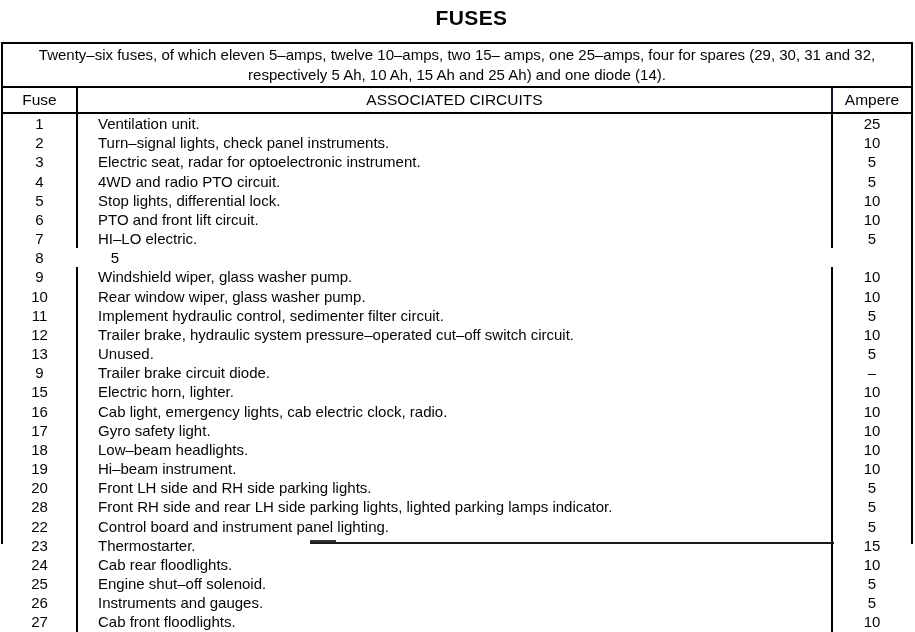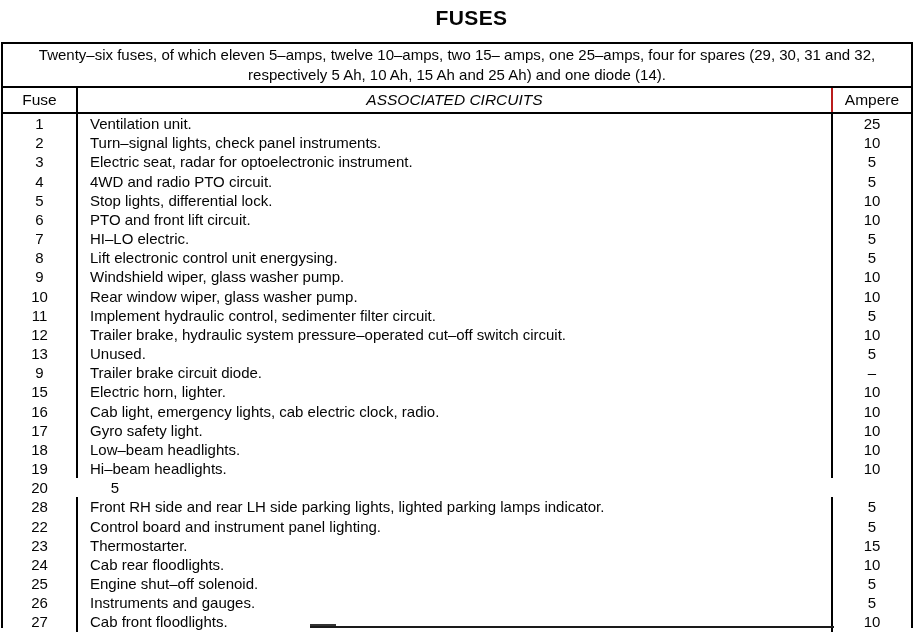--- a/index.html
+++ b/index.html
@@ -9,45 +9,45 @@
     color:#050505;
     font-family:"Liberation Sans", sans-serif;
     position:relative;
     overflow:hidden;
   }
   .page-title {
     position:absolute; top:6px; left:14px; width:100%;
     text-align:center; font-weight:bold; font-size:21px; letter-spacing:.4px;
   }
   .fuse-table {
-    position:absolute; top:42px; left:1px; width:912px; height:586px;
+    position:absolute; top:42px; left:1px; width:912px; height:502px;
     border-left:2px solid #000; border-right:2px solid #000;
   }
   .intro-cell {
     height:46px;
     border-top:2px solid #000; border-bottom:2px solid #000;
     display:flex; align-items:center; justify-content:center;
     text-align:center; font-size:15px; line-height:20px; padding:1px 4px 2px 4px;
   }
   .header-row {
     display:flex; height:26px; border-bottom:2px solid #000;
     font-size:15.5px; align-items:center;
   }
   .hc { height:100%; display:flex; align-items:center; justify-content:center; }
   .col-fuse   { width:73px; flex:none; }
-  .col-circuit{ flex:1; border-left:2px solid #000; border-right:2px solid #b91c1c;font-style:italic; }
+  .col-circuit{ flex:1; border-left:2px solid #000; border-right:2px solid #0f172a; }
   .col-ampere { width:78px; flex:none; }
   .body-rows { position:relative; height:518px; overflow:hidden; }
   .t-row { display:flex; height:19.18px; font-size:15px; line-height:19.18px; }
   .t-row .cell-fuse {
     width:73px; flex:none; text-align:center;
   }
   .t-row .cell-circuit {
     flex:1; border-left:2px solid #000; border-right:2px solid #000;
-    padding-left:12px; white-space:nowrap; overflow:hidden;
+    padding-left:20px; white-space:nowrap; overflow:hidden;
   }
   .t-row .cell-ampere {
     width:78px; flex:none; text-align:center;
   }
   .partial-bottom-line {
     position:absolute; bottom:0; left:307px; width:524px; height:2px;
     background:#1a1a1a;
   }
   .scan-smudge {
     position:absolute; bottom:0; left:307px; width:26px; height:4px;
@@ -108,21 +108,20 @@
       </div>
 
       <div class="t-row">
         <div class="cell-fuse">7</div>
         <div class="cell-circuit">HI–LO electric.</div>
         <div class="cell-ampere">5</div>
       </div>
 
       <div class="t-row">
         <div class="cell-fuse">8</div>
-        <div class="cell-circuit">Lift electronic control unit energysing.</div>
         <div class="cell-ampere">5</div>
       </div>
 
       <div class="t-row">
         <div class="cell-fuse">9</div>
         <div class="cell-circuit">Windshield wiper, glass washer pump.</div>
         <div class="cell-ampere">10</div>
       </div>
 
       <div class="t-row">
@@ -174,26 +173,27 @@
       </div>
 
       <div class="t-row">
         <div class="cell-fuse">18</div>
         <div class="cell-circuit">Low–beam headlights.</div>
         <div class="cell-ampere">10</div>
       </div>
 
       <div class="t-row">
         <div class="cell-fuse">19</div>
-        <div class="cell-circuit">Hi–beam headlights.</div>
+        <div class="cell-circuit">Hi–beam instrument.</div>
         <div class="cell-ampere">10</div>
       </div>
 
       <div class="t-row">
         <div class="cell-fuse">20</div>
+        <div class="cell-circuit">Front LH side and RH side parking lights.</div>
         <div class="cell-ampere">5</div>
       </div>
 
       <div class="t-row">
         <div class="cell-fuse">28</div>
         <div class="cell-circuit">Front RH side and rear LH side parking lights, lighted parking lamps indicator.</div>
         <div class="cell-ampere">5</div>
       </div>
 
       <div class="t-row">

